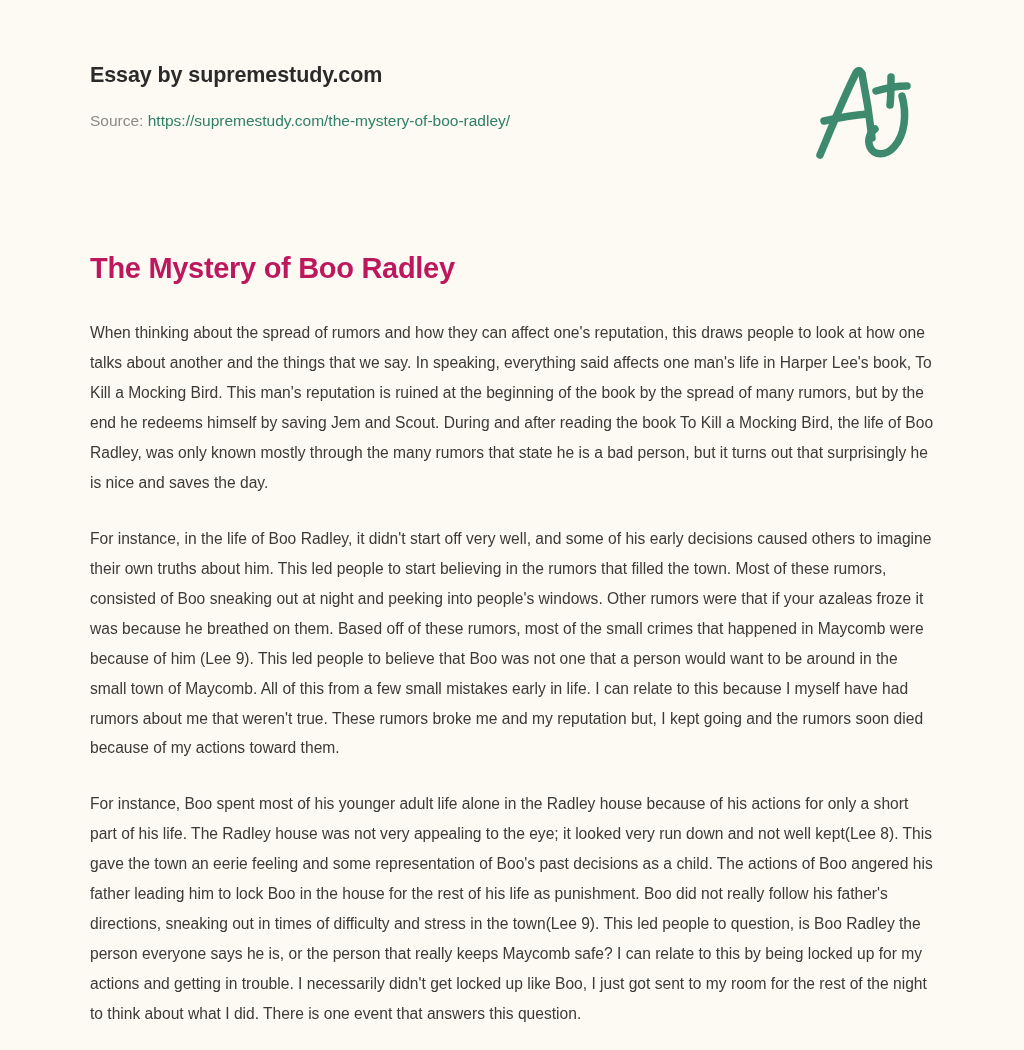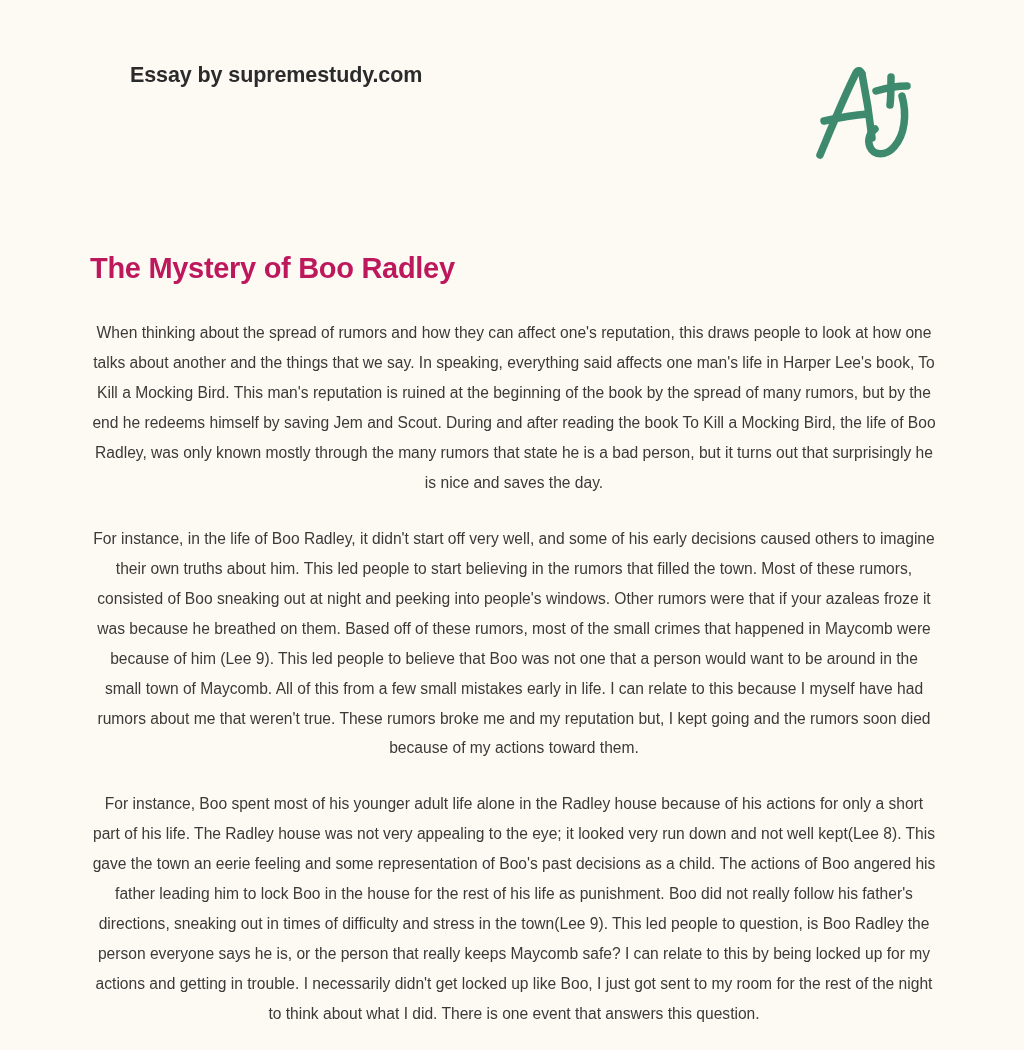--- a/index.html
+++ b/index.html
@@ -30,21 +30,20 @@
     left: 0;
     right: 0;
     height: 185px;
   }
 
   .brand-block {
     position: absolute;
     left: 90px;
     top: 62px;
     width: 700px;
-    margin-left: 40px;
   }
 
   .essay-by {
     font-size: 21.5px;
     font-weight: bold;
     color: #2b2b2b;
     letter-spacing: -0.1px;
     line-height: 1.25;
     margin: 0;
     white-space: nowrap;
@@ -98,36 +97,40 @@
 
   .body-copy {
     margin-top: 32px;
   }
 
   .body-copy p {
     margin: 0 0 26px 0;
     font-size: 15.6px;
     line-height: 1.92;
     color: #3b3a38;
-    text-align: center;
+    text-align: left;
   }
   .body-copy p:last-child {
     margin-bottom: 17px;
   }
 </style>
 </head>
 <body>
 
 <div class="page">
 
   <div class="header">
 
     <div class="brand-block">
       <div class="essay-by">Essay by supremestudy.com</div>
 
+      <div class="source-line">
+        <span class="source-label">Source:</span>
+        <a class="source-url" href="#">https://supremestudy.com/the-mystery-of-boo-radley/</a>
+      </div>
     </div>
 
     <div class="logo-wrap">
       <svg viewBox="0 0 120 120" xmlns="http://www.w3.org/2000/svg">
         <g fill="none" stroke="#3d8a6e" stroke-width="7.5" stroke-linecap="round" stroke-linejoin="round">
 
           <path d="M14 103 C 22 84, 37 47, 49 23 C 51 18, 54 17, 56 22"></path>
 
           <path d="M56 22 C 60 42, 64 68, 66 86"></path>
 

